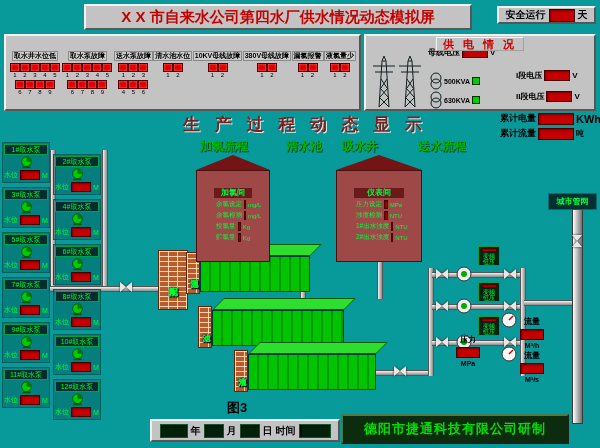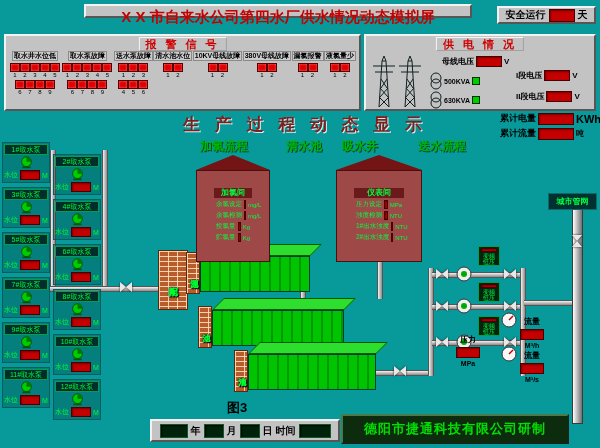--- a/index.html
+++ b/index.html
@@ -91,31 +91,30 @@
   .figcap{font-size:13px;font-weight:bold;color:#000;}
   .date-panel{display:flex;align-items:center;justify-content:center;gap:3px;font-size:10px;font-weight:bold;color:#000;}
   .company{background:#0d2b0d;border:2px outset #4a7a4a;color:#00e000;font-weight:bold;font-size:13px;
            display:flex;align-items:center;justify-content:center;letter-spacing:1px;}
 </style>
 </head>
 <body>
 
 <div class="screen">
 
-  <div class="abs p3d" style="left:84px;top:4px;width:388px;height:14px;">
+  <div class="abs p3d" style="left:84px;top:4px;width:388px;height:26px;">
     <div class="main-title">X X 市自来水公司第四水厂供水情况动态模拟屏</div>
   </div>
   <div class="abs p3d safe" style="left:497px;top:6px;width:99px;height:18px;text-align:right;">
     <span>安全运行</span>
     <span class="disp" style="width:24px;height:11px;"></span>
     <span>天</span>
   </div>
 
   <div class="abs p3d" style="left:4px;top:34px;width:357px;height:77px;">
-    <div class="ptitle">报 警 信 号</div>
     <div class="al-groups">
       <div class="al-group">
         <div class="al-label">取水井水位低</div>
         <div class="al-inds" style="width:52px;">
 
         <span class="al-cell">
               <span class="led"></span>
               <span class="al-num">1</span>
             </span>
             <span class="al-cell">
@@ -308,21 +307,21 @@
       </g>
     </svg>
     <svg class="abs" style="left:31px;top:17px;" width="26" height="55" viewBox="0 0 26 55">
       <g stroke="#102020" stroke-width="1" fill="none">
         <path d="M8 54 L11 8 M18 54 L15 8 M11 8 L15 8"></path>
         <path d="M8 54 L18 44 M18 54 L8 44 M9 44 L17 35 M17 44 L9 35 M10 35 L16 26 M16 35 L10 26"></path>
         <path d="M2 13 L24 13 M4 19 L22 19"></path>
         <path d="M11 8 L13 3 L15 8"></path>
       </g>
     </svg>
-    <div class="abs prow" style="left:62px;top:20px;margin-left:14px;">
+    <div class="abs prow" style="left:62px;top:11px;">
       <span>母线电压</span>
       <span class="disp pdisp"></span>
       <span>V</span>
     </div>
     <div class="abs prow" style="left:64px;top:36px;">
       <svg width="12" height="18" viewBox="0 0 12 18">
         <circle cx="6" cy="6" r="5" fill="none" stroke="#102020"></circle>
           <circle cx="6" cy="12" r="5" fill="none" stroke="#102020"></circle>
       </svg>
       <span class="xl">500KVA</span>

